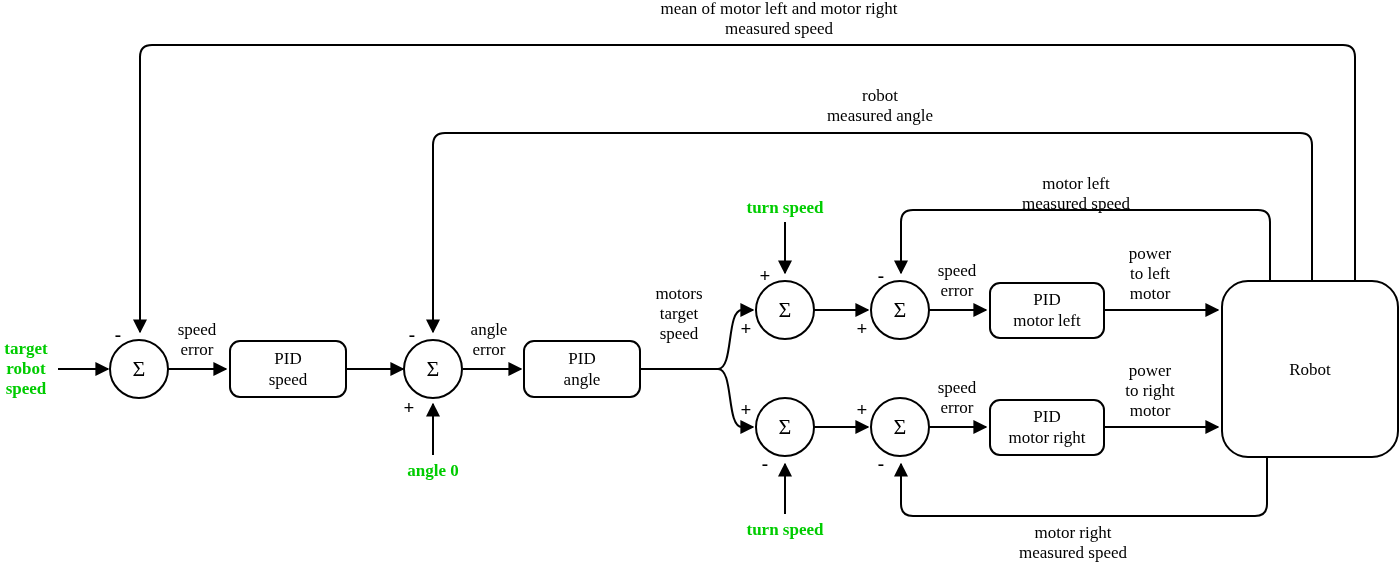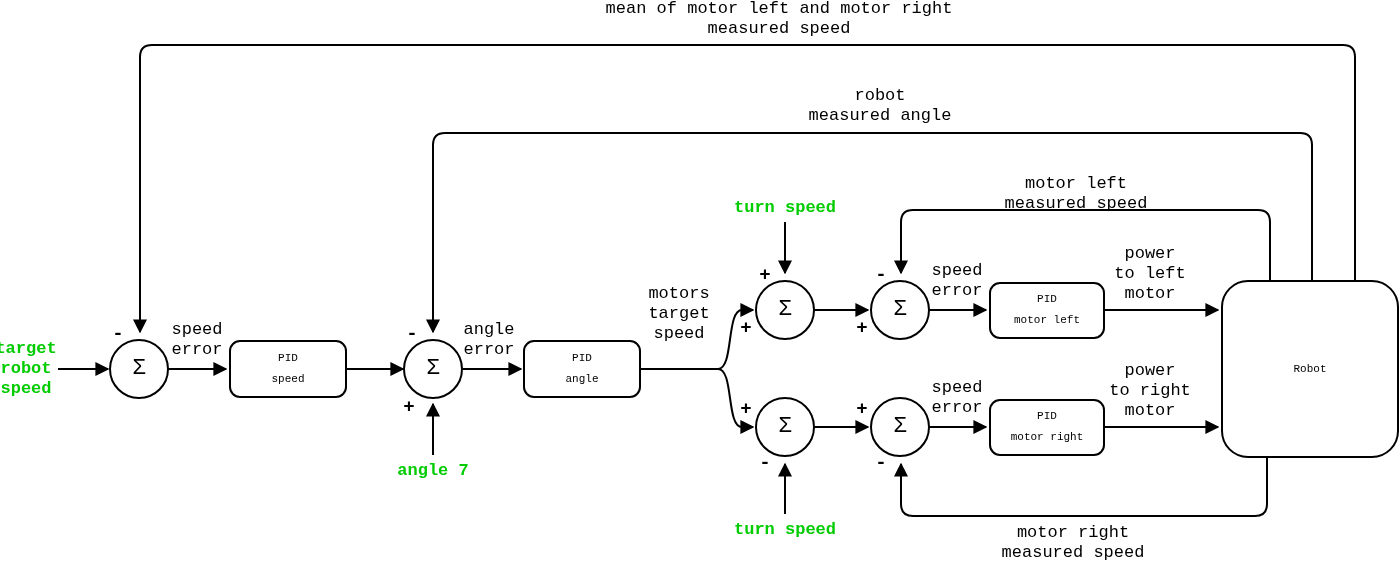--- a/index.html
+++ b/index.html
@@ -32,37 +32,37 @@
     stroke: #000000;
     stroke-width: 2;
   }
   .lbl {
     position: absolute;
     color: #000000;
     font-size: 17px;
     line-height: 20px;
     white-space: pre;
     text-align: center;
-    font-family: Liberation Mono, monospace;
+    font-family: Liberation Serif, serif;
   }
   .lbl.green {
     color: #00cc00;
     font-weight: bold;
   }
   .lbl.sign {
     font-size: 19px;
     font-weight: bold;
     line-height: 19px;
   }
   .lbl.sigma {
     font-size: 22px;
     line-height: 22px;
   }
   .lbl.blocktext {
-    font-size: 11px;
+    font-size: 17px;
     line-height: 21px;
   }
   .ctr {
     transform: translate(-50%, -50%);
   }
 </style>
 </head>
 <body>
 
 <div id="diagram-root">
@@ -118,21 +118,21 @@
     <rect class="node-shape" x="230" y="341" width="116" height="56" rx="10" ry="10"></rect>
     <rect class="node-shape" x="524" y="341" width="116" height="56" rx="10" ry="10"></rect>
     <rect class="node-shape" x="990" y="283" width="114" height="55" rx="10" ry="10"></rect>
     <rect class="node-shape" x="990" y="400" width="114" height="55" rx="10" ry="10"></rect>
     <rect class="node-shape" x="1222" y="281" width="176" height="176" rx="26" ry="26"></rect>
   </svg>
 
   <div class="lbl green ctr" style="left:26px; top:369px;">target
 robot
 speed</div>
-  <div class="lbl green ctr" style="left:433px; top:471px;">angle 7</div>
+  <div class="lbl green ctr" style="left:433px; top:471px;">angle 0</div>
   <div class="lbl green ctr" style="left:785px; top:208px;">turn speed</div>
   <div class="lbl green ctr" style="left:785px; top:530px;">turn speed</div>
 
   <div class="lbl sigma ctr" style="left:139px; top:369px;">Σ</div>
   <div class="lbl sigma ctr" style="left:433px; top:369px;">Σ</div>
   <div class="lbl sigma ctr" style="left:785px; top:310px;">Σ</div>
   <div class="lbl sigma ctr" style="left:900px; top:310px;">Σ</div>
   <div class="lbl sigma ctr" style="left:785px; top:427px;">Σ</div>
   <div class="lbl sigma ctr" style="left:900px; top:427px;">Σ</div>
 

